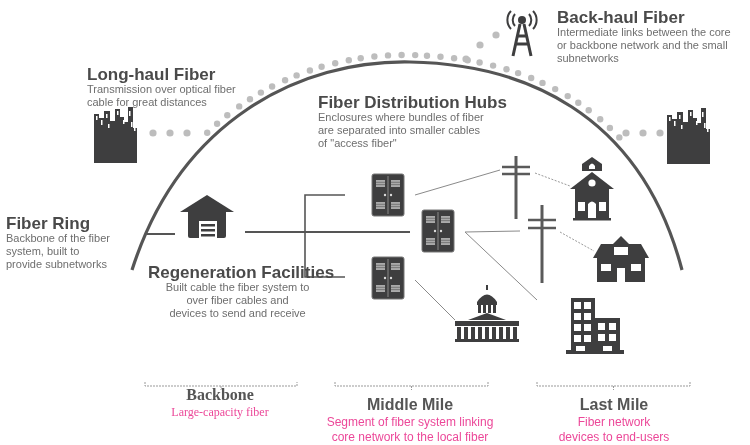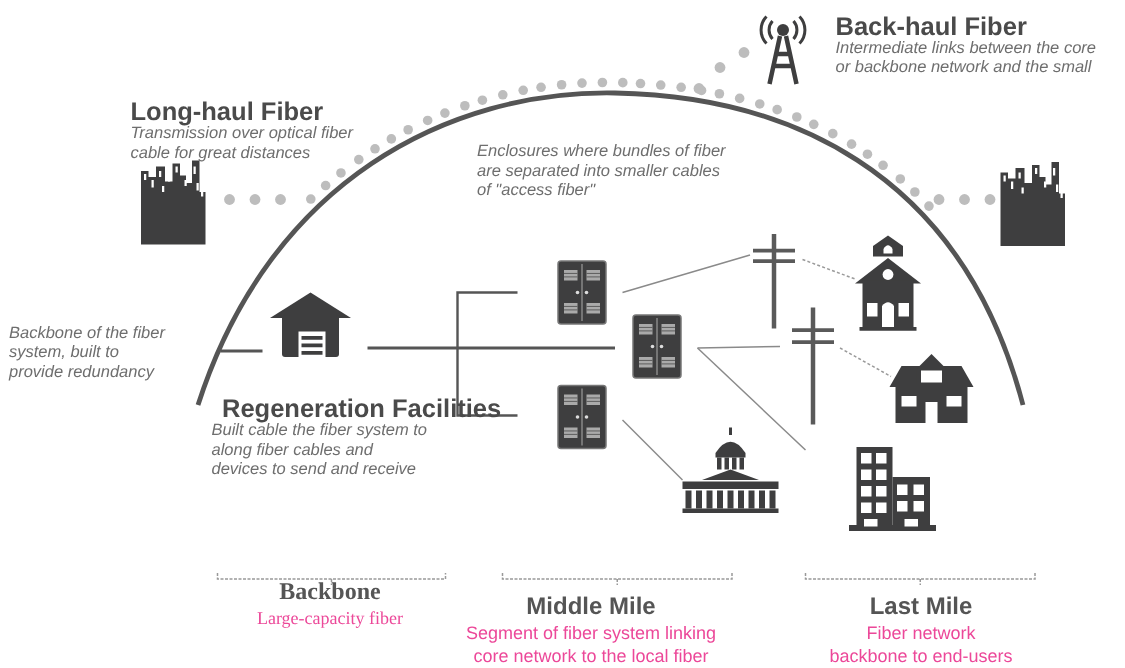--- a/index.html
+++ b/index.html
@@ -1,21 +1,21 @@
 <!DOCTYPE html>
 <html><head>
   <meta charset="utf-8">
   <style>
     html, body { margin: 0; padding: 0; background: #ffffff; }
     body { width: 750px; height: 445px; position: relative; overflow: hidden;
            font-family: "Liberation Sans", sans-serif; color: #555; }
     svg#diagram { position: absolute; left: 0; top: 0; width: 750px; height: 445px; }
     .lbl { position: absolute; line-height: 13px; }
     .lbl .t { font-weight: bold; font-size: 17px; color: #4a4a4a; display: block; line-height: 16px; }
-    .lbl .d { font-size: 11px; color: #6e6e6e; display: block; line-height: 13px; font-style: italic; }
+    .lbl .d { font-size: 11px; color: #6e6e6e; display: block; line-height: 13px; }
     .sect { position: absolute; text-align: center; width: 200px; }
     .sect .t { font-weight: bold; font-size: 16px; color: #555; display: block; line-height: 20px; }
     .sect .d { font-size: 12px; color: #ec4899; display: block; line-height: 15px; }
   </style>
 </head>
 <body>
 
 <svg id="diagram" viewBox="0 0 750 445">
 
   <g id="dots">
@@ -275,49 +275,52 @@
 <div class="lbl" style="left:87px; top:39px;margin-top:28px;">
   <span class="t">Long-haul Fiber</span>
   <span class="d">Transmission over optical fiber</span>
   <span class="d">cable for great distances</span>
 </div>
 
 <div class="lbl" style="left:557px; top:10px;">
   <span class="t">Back-haul Fiber</span>
   <span class="d">Intermediate links between the core</span>
   <span class="d">or backbone network and the small</span>
+  <span class="d">subnetworks</span>
 </div>
 
 <div class="lbl" style="left:318px; top:95px;">
+  <span class="t">Fiber Distribution Hubs</span>
   <span class="d">Enclosures where bundles of fiber</span>
   <span class="d">are separated into smaller cables</span>
   <span class="d">of "access fiber"</span>
 </div>
 
 <div class="lbl" style="left:6px; top:216px;">
+  <span class="t">Fiber Ring</span>
   <span class="d">Backbone of the fiber</span>
   <span class="d">system, built to</span>
-  <span class="d">provide redundancy</span>
-</div>
-
-<div class="lbl" style="left:141px; top:265px;">
+  <span class="d">provide subnetworks</span>
+</div>
+
+<div class="lbl" style="left:141px; top:265px;text-align:center;">
   <span class="t" style="padding-left:7px;">Regeneration Facilities</span>
   <span class="d">Built cable the fiber system to</span>
-  <span class="d">along fiber cables and</span>
+  <span class="d">over fiber cables and</span>
   <span class="d">devices to send and receive</span>
 </div>
 
 <div class="sect" style="left:120px; top:385px;font-family:Liberation Serif, serif;">
   <span class="t">Backbone</span>
   <span class="d">Large-capacity fiber</span>
 </div>
 
-<div class="sect" style="left:294px; top:395px;">
+<div class="sect" style="left:310px; top:395px;">
   <span class="t">Middle Mile</span>
   <span class="d">Segment of fiber system linking</span>
   <span class="d">core network to the local fiber</span>
 </div>
 
 <div class="sect" style="left:514px; top:395px;">
   <span class="t">Last Mile</span>
   <span class="d">Fiber network</span>
-  <span class="d">backbone to end-users</span>
+  <span class="d">devices to end-users</span>
 </div>
 
 </body></html>

